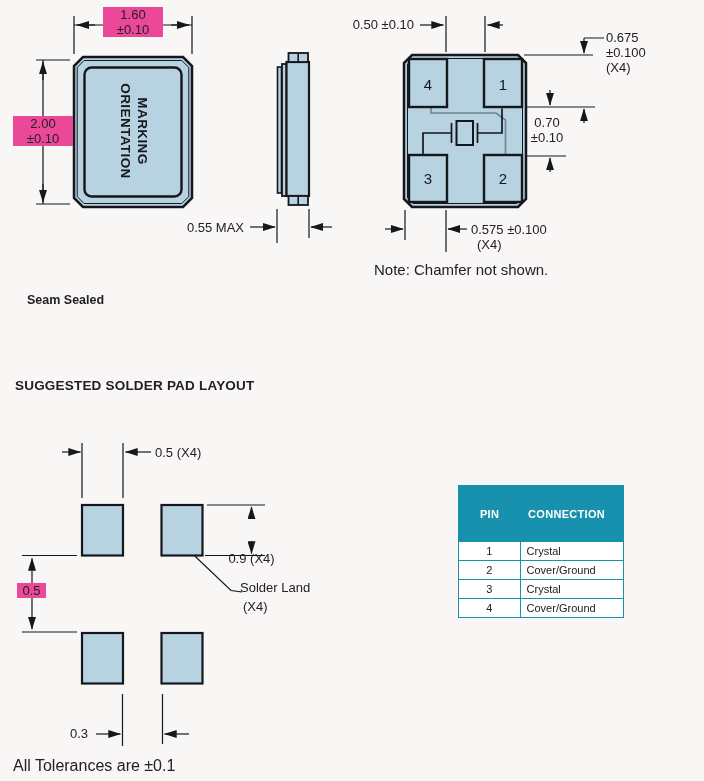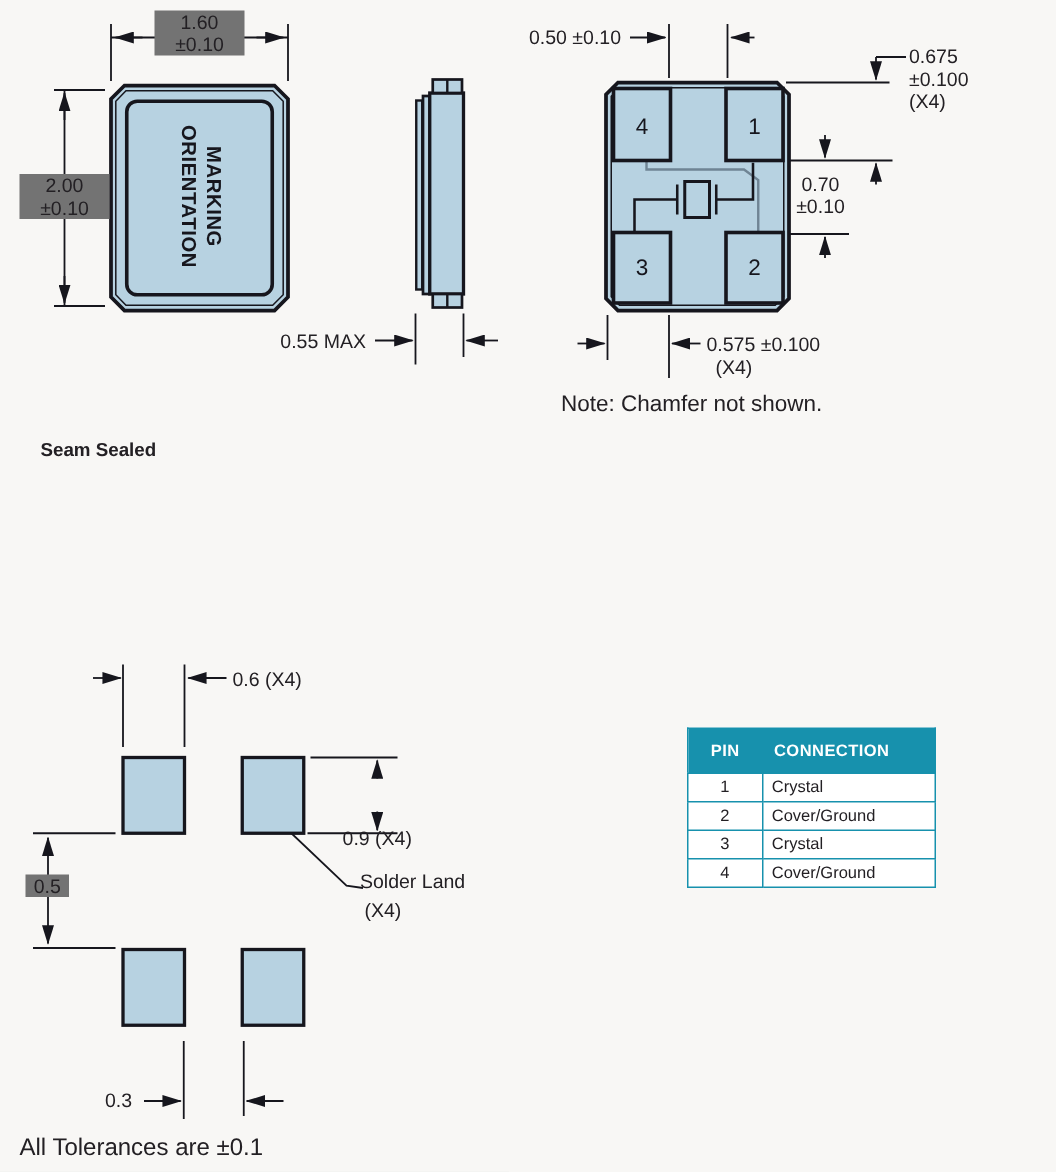--- a/index.html
+++ b/index.html
@@ -6,42 +6,42 @@
   body{background:#e9e9e9;}
   .sheet{
     position:relative;width:704px;height:781px;overflow:hidden;
     background:#f8f7f5;color:#232024;
     font-family:"Liberation Sans","DejaVu Sans",sans-serif;
   }
   .sheet svg{position:absolute;left:0;top:0;}
   .lbl{position:absolute;font-size:13px;line-height:15px;white-space:nowrap;color:#232024;}
   .c{text-align:center;}
   .r{text-align:right;}
-  .bg{background:#737373;}
+  .bg{background:#ec4899;}
   .b{font-weight:bold;}
   .small{font-size:15px;}
   .padnum{position:absolute;font-size:15px;text-align:center;color:#16161d;}
   .marking{
     position:absolute;left:69px;top:114px;width:128px;height:34px;
     transform:rotate(90deg);text-align:center;
     font-weight:bold;font-size:13.5px;line-height:16.5px;letter-spacing:0.4px;color:#16161d;
   }
   .spec1{position:absolute;left:27px;top:293px;font-size:12.5px;font-weight:bold;}
   .spec2{position:absolute;left:27px;top:315px;font-size:12.5px;white-space:nowrap;}
   .spec2 .val{font-weight:normal;margin-left:4px;}
   .sectitle{position:absolute;left:15px;top:378px;font-size:13.5px;font-weight:bold;letter-spacing:0.2px;}
   .tol{position:absolute;left:13px;top:757px;font-size:16px;}
   table.pin{
     position:absolute;left:458px;top:485px;width:166px;
     border-collapse:collapse;background:#ffffff;
     border:1.5px solid #1791ad;font-size:11px;
   }
   table.pin th{
     background:#1791ad;color:#ffffff;font-weight:bold;height:19px;
-    padding:5px;letter-spacing:0.3px;
+    padding:18px;letter-spacing:0.3px;
   }
   table.pin th.h1{width:39px;text-align:center;}
   table.pin th.h2{text-align:left;padding-left:8px;}
   table.pin td{
     border:1px solid #1791ad;height:18px;padding:0;color:#232024;
   }
   table.pin td.p{text-align:center;width:39px;}
   table.pin td.cn{text-align:left;padding-left:6px;}
 </style>
 </head>
@@ -172,22 +172,23 @@
 
   <div class="padnum" style="left:409px;top:76px;width:38px;">4</div>
   <div class="padnum" style="left:484px;top:76px;width:38px;">1</div>
   <div class="padnum" style="left:409px;top:170px;width:38px;">3</div>
   <div class="padnum" style="left:484px;top:170px;width:38px;">2</div>
 
   <div class="lbl small" style="left:374px;top:262px;">Note: Chamfer not shown.</div>
 
   <div class="spec1">Seam Sealed</div>
 
-
-  <div class="lbl" style="left:155px;top:445px;">0.6 (X4)</div>
+  <div class="sectitle">SUGGESTED SOLDER PAD LAYOUT</div>
+
+  <div class="lbl" style="left:155px;top:445px;">0.5 (X4)</div>
   <div class="lbl c" style="left:213px;top:520px;width:77px;margin-top:31px;">0.9 (X4)</div>
   <div class="lbl c bg" style="left:17px;top:583px;width:29px;">0.5</div>
   <div class="lbl" style="left:240px;top:580px;">Solder Land</div>
   <div class="lbl" style="left:243px;top:599px;">(X4)</div>
   <div class="lbl c" style="left:65px;top:726px;width:28px;">0.3</div>
 
   <div class="tol">All Tolerances are ±0.1</div>
 
   <table class="pin">
     <thead>

